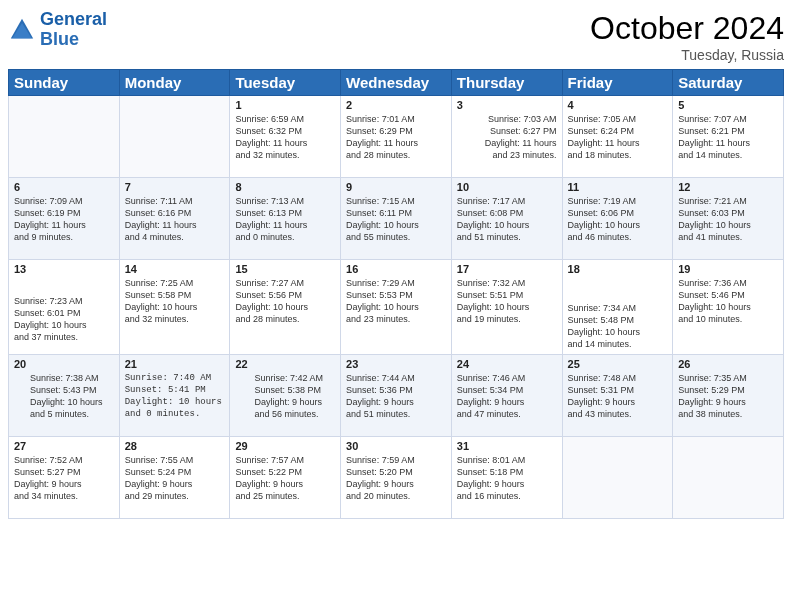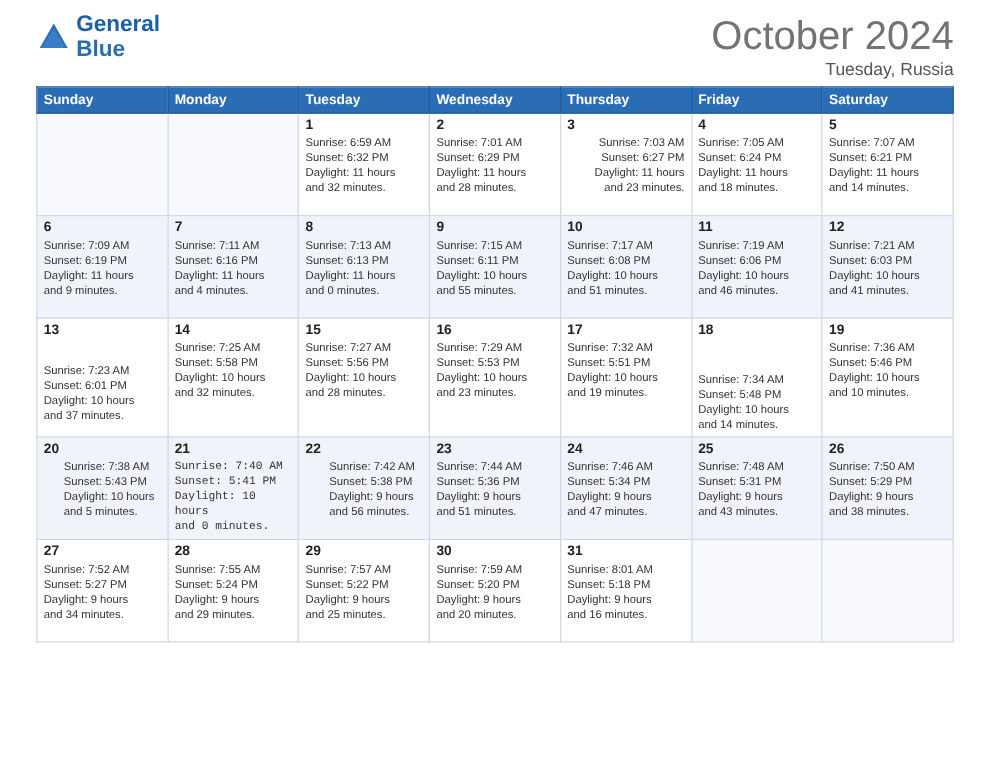--- a/index.html
+++ b/index.html
@@ -6,21 +6,21 @@
     body {
       font-family: Arial, sans-serif;
       background: #fff;
       width: 792px;
       height: 612px;
       overflow: hidden;
     }
     .page {
       width: 792px;
       height: 512px;
-      padding: 10px 29px;
+      padding: 10px 8px;
       display: flex;
       flex-direction: column;
     }
     .header {
       display: flex;
       justify-content: space-between;
       align-items: flex-start;
       margin-bottom: 6px;
     }
     .logo {
@@ -40,36 +40,36 @@
     .logo-icon {
       width: 28px;
       height: 28px;
     }
     .title-block {
       text-align: right;
     }
     .month-title {
       font-size: 32px;
       font-weight: normal;
-      color: #737373;
+      color: #000000;
     }
     .location {
       font-size: 14px;
       color: #555;
     }
     .calendar {
       flex: 1;
       border-collapse: collapse;
       width: 100%;
       table-layout: fixed;
     }
     .calendar thead tr th {
       background-color: #2a6db5;
       color: #fff;
-      font-size: 11px;
+      font-size: 15px;
       font-weight: bold;
       padding: 4px 5px;
       border: 1px solid #1e5a9e;
       text-align: left;
     }
     .calendar tbody tr td {
       border: 1px solid #d0d8e8;
       vertical-align: top;
       padding: 3px 5px;
       font-size: 9.5px;
@@ -308,21 +308,21 @@
           </td>
           <td>
             <div class="day-number">25</div>
             <div class="cell-text" style="white-space: pre-line;">Sunrise: 7:48 AM
 Sunset: 5:31 PM
 Daylight: 9 hours
 and 43 minutes.</div>
           </td>
           <td>
             <div class="day-number">26</div>
-            <div class="cell-text" style="white-space: pre-line;">Sunrise: 7:50 AM
+            <div class="cell-text" style="white-space: pre-line;">Sunrise: 7:35 AM
 Sunset: 5:29 PM
 Daylight: 9 hours
 and 38 minutes.</div>
           </td>
         </tr>
         <tr>
           <td>
             <div class="day-number">27</div>
             <div class="cell-text" style="white-space: pre-line;">Sunrise: 7:52 AM
 Sunset: 5:27 PM

